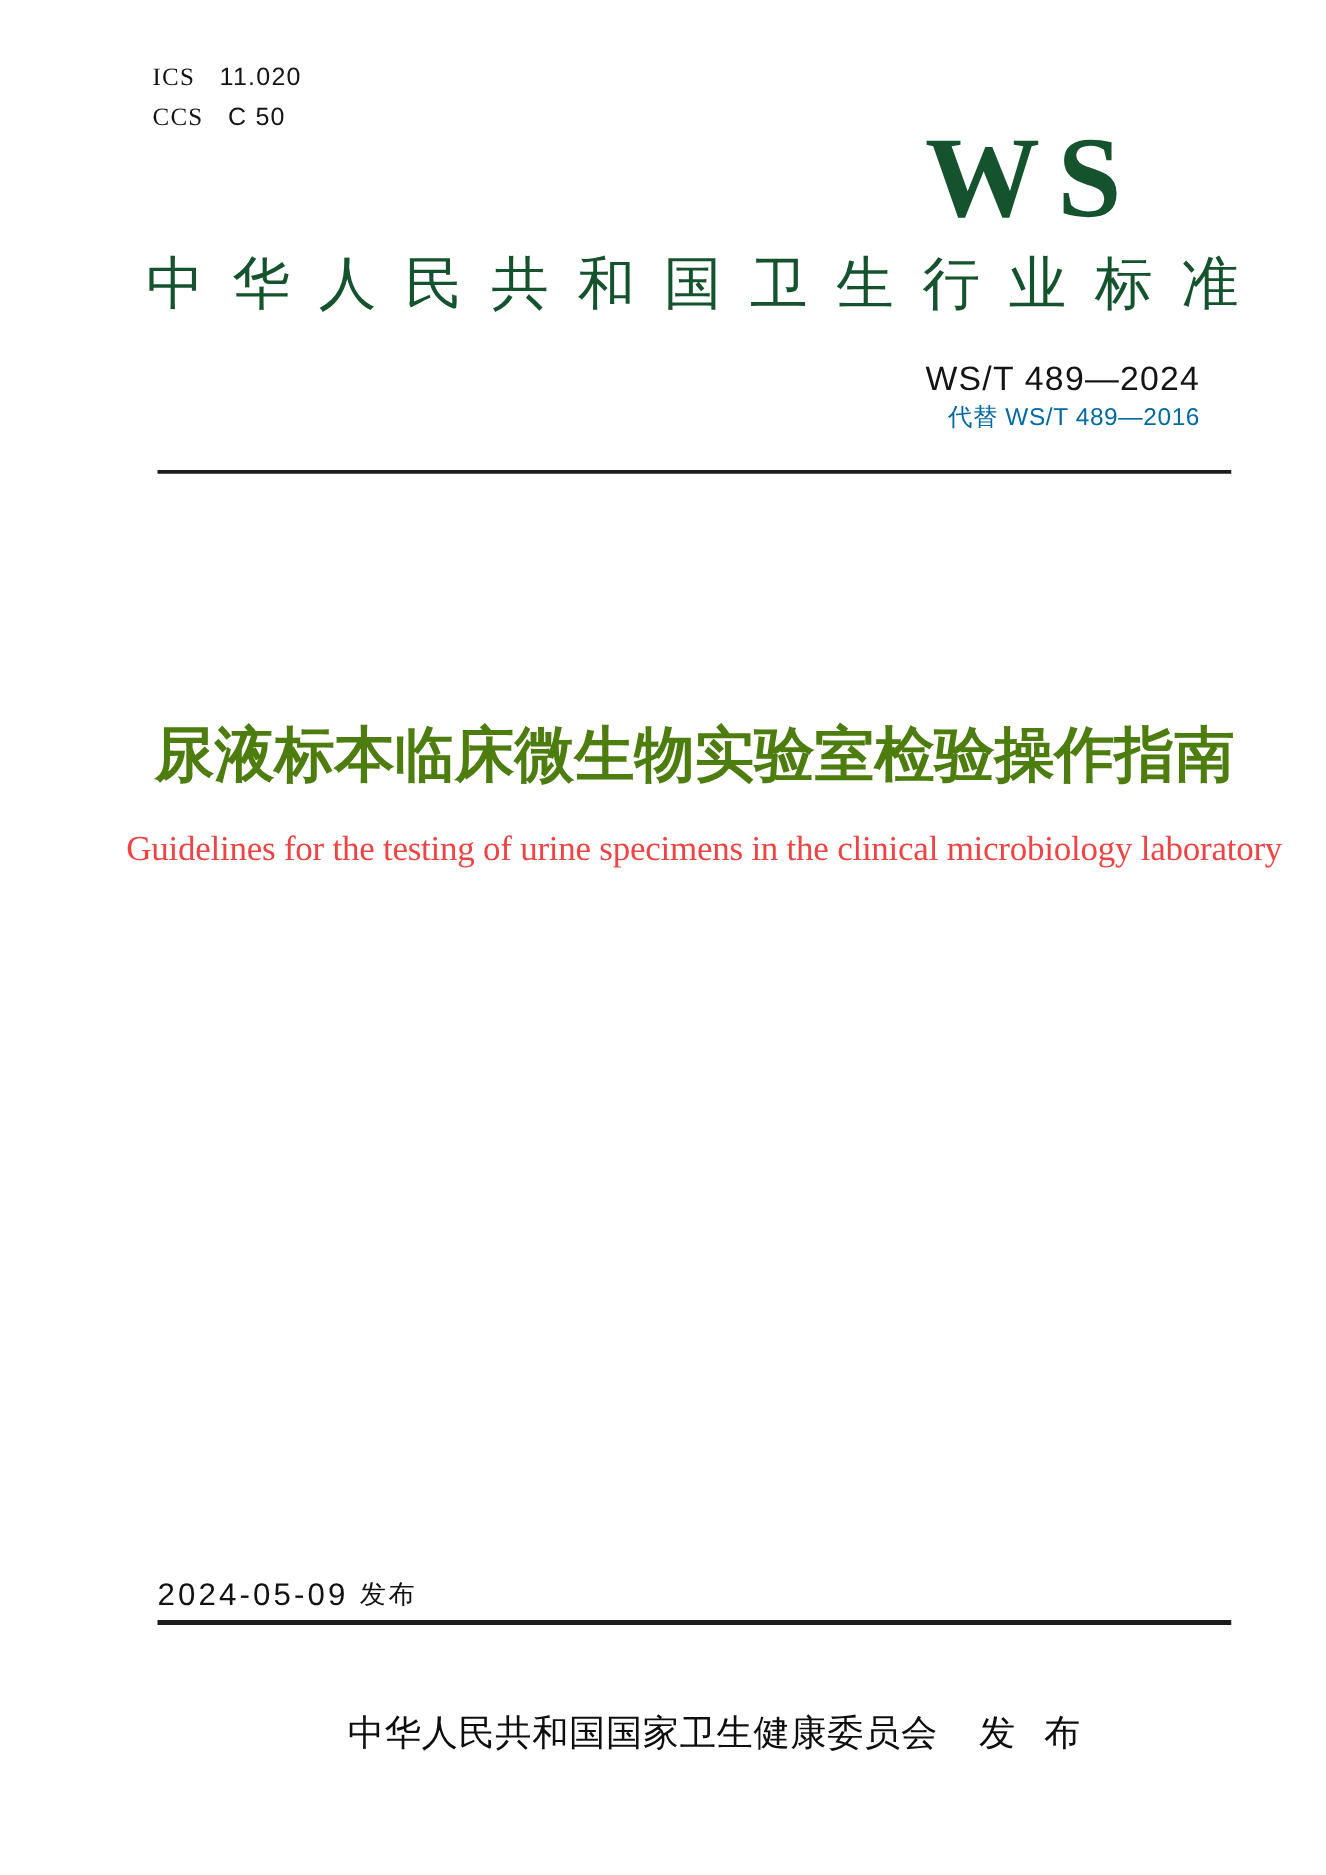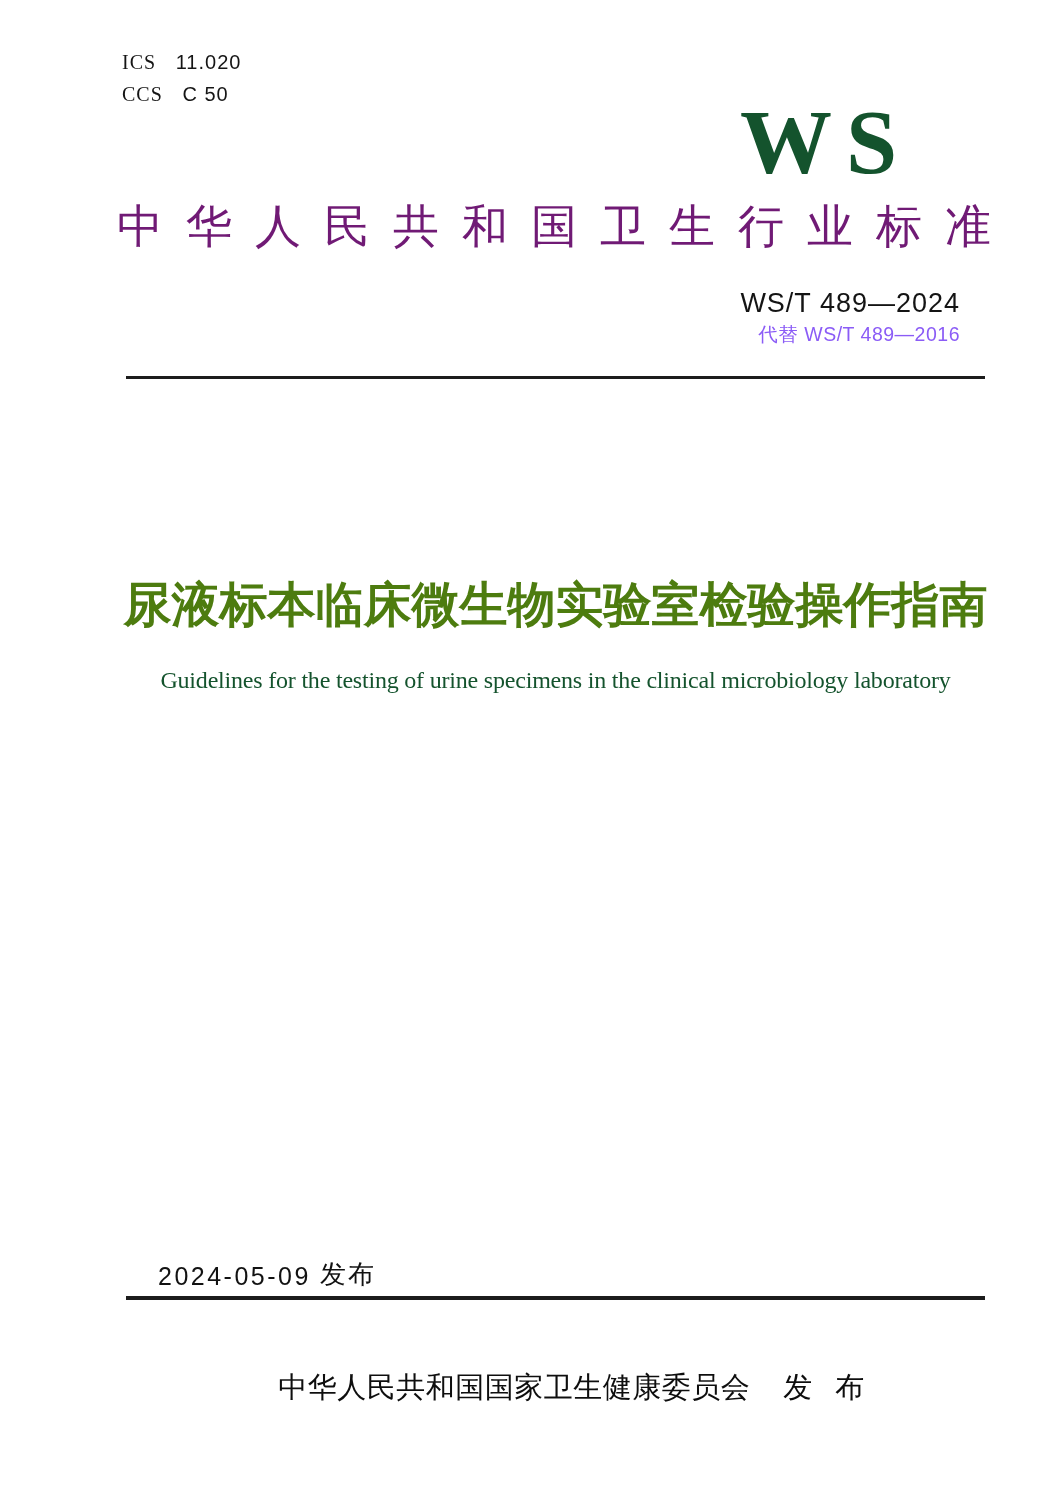--- a/index.html
+++ b/index.html
@@ -54,21 +54,21 @@
 
   
   .cn-heading {
     position: absolute;
     left: 117px;
     top: 200px;
     font-size: 46px;
     line-height: 52px;
     letter-spacing: 23px;
     white-space: nowrap;
-    color: #701a75;
+    color: #14532d;
     font-weight: 500;
   }
 
   
   .std-number {
     position: absolute;
     right: 101px;
     top: 288px;
     font-size: 27px;
     line-height: 30px;
@@ -76,21 +76,21 @@
     color: #141414;
     white-space: nowrap;
   }
   .replaces {
     position: absolute;
     right: 101px;
     top: 322px;
     font-size: 19.5px;
     line-height: 24px;
     letter-spacing: 0.5px;
-    color: #8b5cf6;
+    color: #0369a1;
     white-space: nowrap;
     text-align: right;
   }
 
   .rule {
     position: absolute;
     left: 126px;
     width: 859px;
     background: #1c1c1c;
   }
@@ -113,44 +113,44 @@
   }
 
   
   .title-en {
     position: absolute;
     left: 101px;
     top: 665px;
     width: 909px;
     text-align: center;
     font-family: "Liberation Serif", serif;
-    font-size: 24px;
+    font-size: 28px;
     line-height: 30px;
     letter-spacing: -0.2px;
-    color: #14532d;
+    color: #ef4444;
     white-space: nowrap;
   }
 
   
   .date-row {
     position: absolute;
     left: 126px;
     top: 1261px;
     width: 862px;
     display: flex;
     justify-content: space-between;
     align-items: baseline;
     font-size: 25px;
     line-height: 30px;
     color: #121212;
     white-space: nowrap;
   }
-  .date-item { display: inline-flex; align-items: center; margin-left: 32px; }
+  .date-item { display: inline-flex; align-items: center; }
   .date-value { letter-spacing: 2.5px; }
-  .date-label { margin-left: 9px; font-size: 26px; letter-spacing: 2px; font-family: Liberation Mono, monospace; }
+  .date-label { margin-left: 9px; font-size: 21px; letter-spacing: 2px; }
 
   
   .publisher-row {
     position: absolute;
     left: 126px;
     top: 1370px;
     width: 859px;
     display: flex;
     justify-content: center;
     align-items: baseline;

